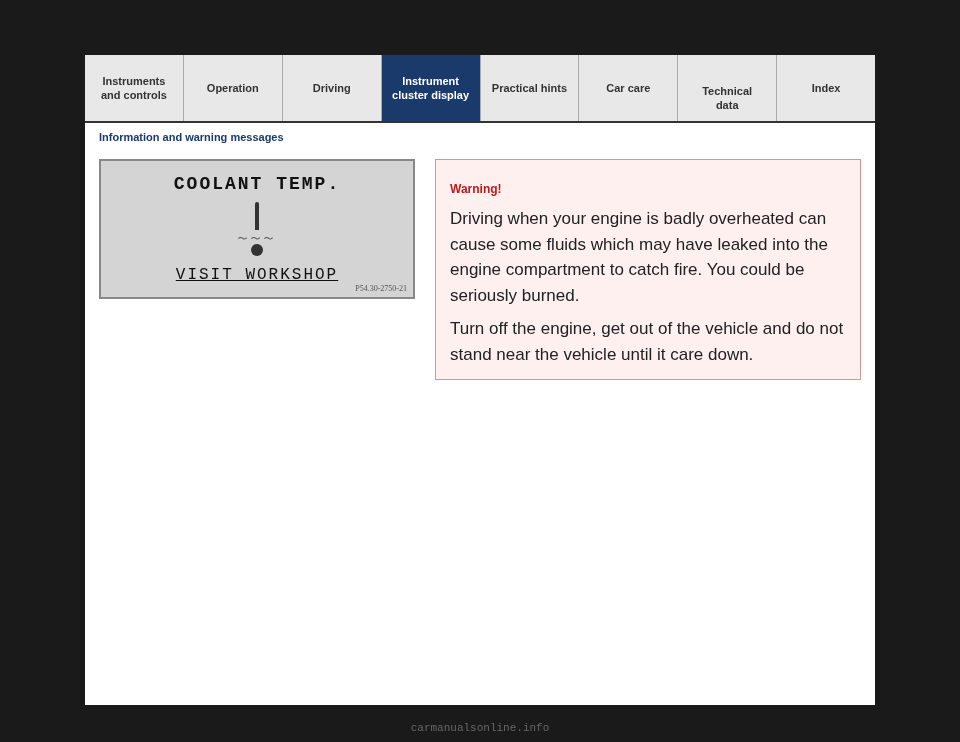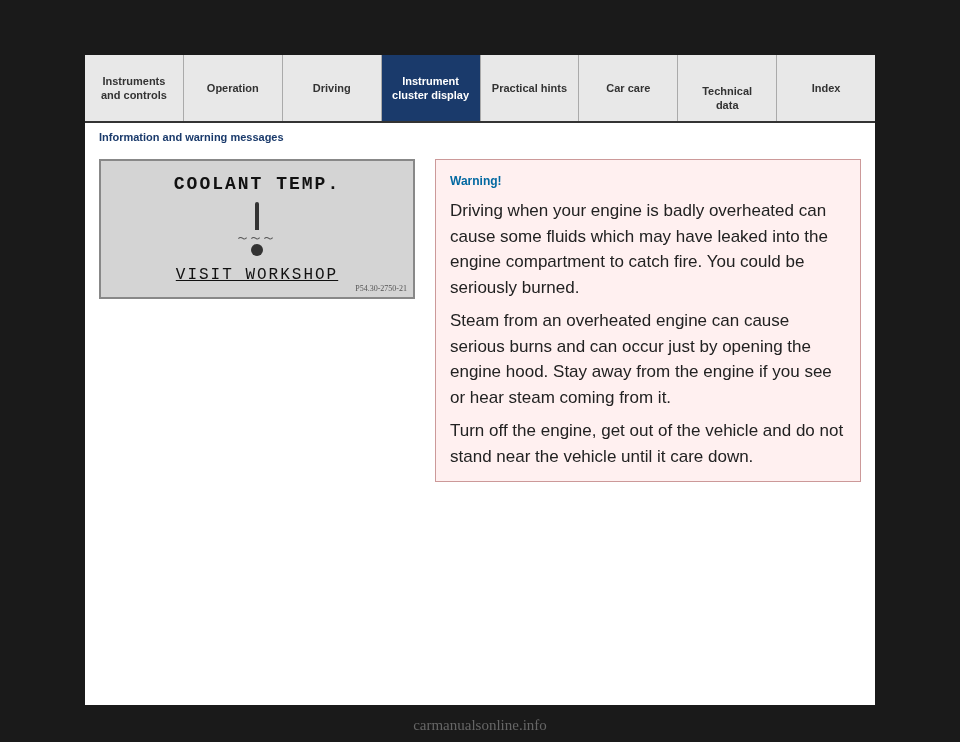--- a/index.html
+++ b/index.html
@@ -155,21 +155,22 @@
       padding: 12px 14px;
       font-size: 11px;
       line-height: 1.5;
       color: #222;
     }
 
     .warning-title {
       font-weight: bold;
       font-size: 12px;
       margin-bottom: 8px;
-      color: #0369a1;
+      color: #b91c1c;
+      margin-top: 8px;
     }
 
     .warning-paragraph {
       margin-bottom: 8px;
       font-size: 17px;
       line-height: 1.5;
     }
 
     .warning-paragraph:last-child {
       margin-bottom: 0;
@@ -179,23 +180,23 @@
     .watermark-area {
       position: absolute;
       bottom: 8px;
       left: 0;
       right: 0;
       display: flex;
       justify-content: center;
     }
 
     .watermark-text {
-      font-size: 15px;
+      font-size: 11px;
       color: #666;
-      font-family: Liberation Serif, serif;
+      font-family: Liberation Mono, monospace;
     }
   </style>
 </head>
 <body>
 
 <div class="page-content">
 
   <div class="nav-tabs">
     <div class="nav-tab">
       <span style="white-space:pre-line;">Instruments
@@ -242,21 +243,20 @@
         </div>
         <div class="display-text-bottom">VISIT WORKSHOP</div>
         <div class="display-ref">P54.30-2750-21</div>
       </div>
     </div>
 
     <div class="right-panel">
       <div class="warning-box">
         <div class="warning-title">Warning!</div>
         <div class="warning-paragraph">Driving when your engine is badly overheated can cause some fluids which may have leaked into the engine compartment to catch fire. You could be seriously burned.</div>
-        <div class="warning-paragraph">Steam from an overheated engine can cause serious burns and can occur just by opening the engine hood. Stay away from the engine if you see or hear steam coming from it.</div>
         <div class="warning-paragraph">Turn off the engine, get out of the vehicle and do not stand near the vehicle until it care down.</div>
       </div>
     </div>
 
   </div>
 
 </div>
 
 <div class="watermark-area">
   <span class="watermark-text">carmanualsonline.info</span>

